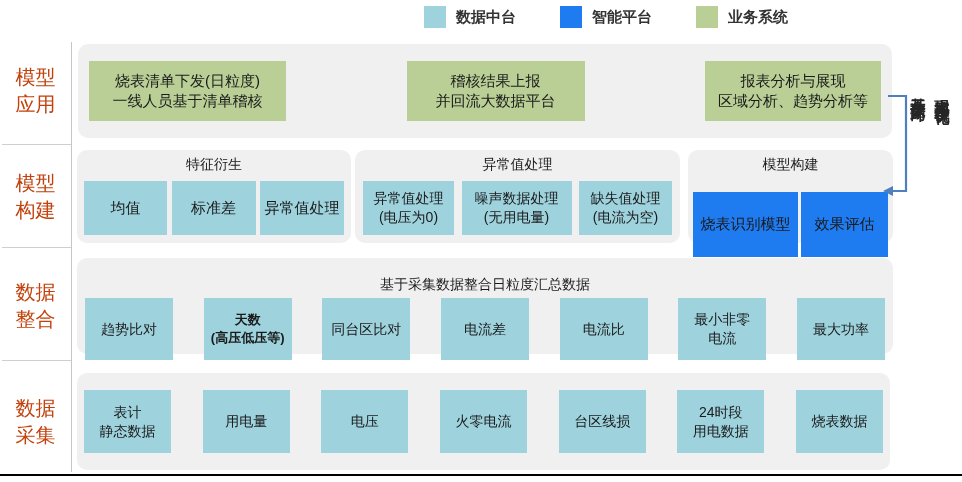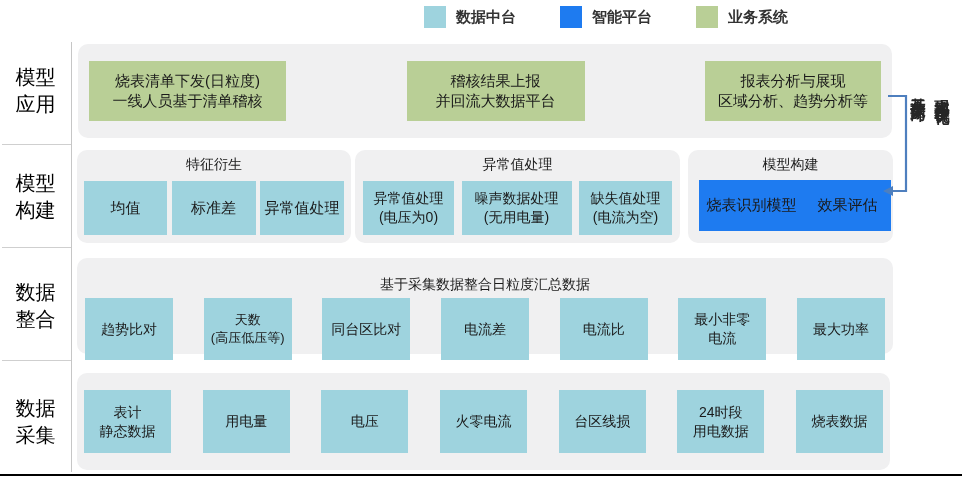--- a/index.html
+++ b/index.html
@@ -13,46 +13,46 @@
   .swatch{width:22px;height:22px;display:inline-block;}
   .legend-label{font-size:15px;font-weight:bold;color:#333;}
   .bg-data{background:#9ED3DE;}
   .bg-smart{background:#1E7BF0;}
   .bg-biz{background:#B9CF96;}
   
   .vline{position:absolute;left:71px;top:42px;width:1px;height:430px;background:#C6C6C6;}
   .hsep{position:absolute;left:2px;width:69px;height:1px;background:#CFCFCF;}
   .row-label{
     position:absolute;left:0;width:71px;display:flex;align-items:center;justify-content:center;
-    text-align:left;font-size:20px;line-height:27px;white-space:pre-line;color:#000000;
+    text-align:left;font-size:20px;line-height:27px;white-space:pre-line;color:#c2410c;
   }
   
   .panel{position:absolute;background:#F0F0F1;border-radius:10px;box-sizing:border-box;}
   .panel-title{text-align:center;font-size:14px;color:#1a1a1a;}
   .boxes{display:flex;justify-content:space-between;align-items:center;box-sizing:border-box;}
   .box{
     display:flex;align-items:center;justify-content:center;text-align:center;
     white-space:pre-line;font-size:15px;line-height:1.35;box-sizing:border-box;flex:none;
   }
   .green{background:#B9CF96;}
   .teal{background:#9ED3DE;}
   .blue{background:#1E7BF0;}
-  .sm{font-size:13px;}
+  .sm{font-size:13px;font-weight:bold;}
   .f14{font-size:14px;}
   
   #row-app{left:78px;top:44px;width:814px;height:94px;}
   #row-app .boxes{height:100%;padding:16px 11px;}
   #row-app .box{height:60px;}
   
   .sub{top:150px;height:93px;}
   .sub .panel-title{padding-top:6px;}
   .sub .boxes{margin-top:7px;height:54px;}
   #grp-feat{left:77px;width:274px;}  #grp-feat .boxes{padding:0 7px;}
   #grp-out{left:355px;width:325px;}  #grp-out .boxes{padding:0 8px;}
-  #grp-mod{left:688px;width:205px;}  #grp-mod .boxes{padding:0 11px;height:51px;margin-top:6px;}
+  #grp-mod{left:688px;width:205px;}  #grp-mod .boxes{padding:0 5px;height:65px;margin-top:18px;}
   .sub .box{height:100%;}
   
   #row-int{left:77px;top:258px;width:816px;height:96px;}
   #row-int .panel-title{padding-top:18px;}
   #row-int .boxes{margin-top:4px;padding:0 8px;height:62px;}
   #row-int .box{width:88px;height:62px;}
   
   #row-col{left:77px;top:373px;width:813px;height:97px;}
   #row-col .boxes{height:100%;padding:0 7px;align-items:center;}
   #row-col .box{width:87px;height:63px;}

